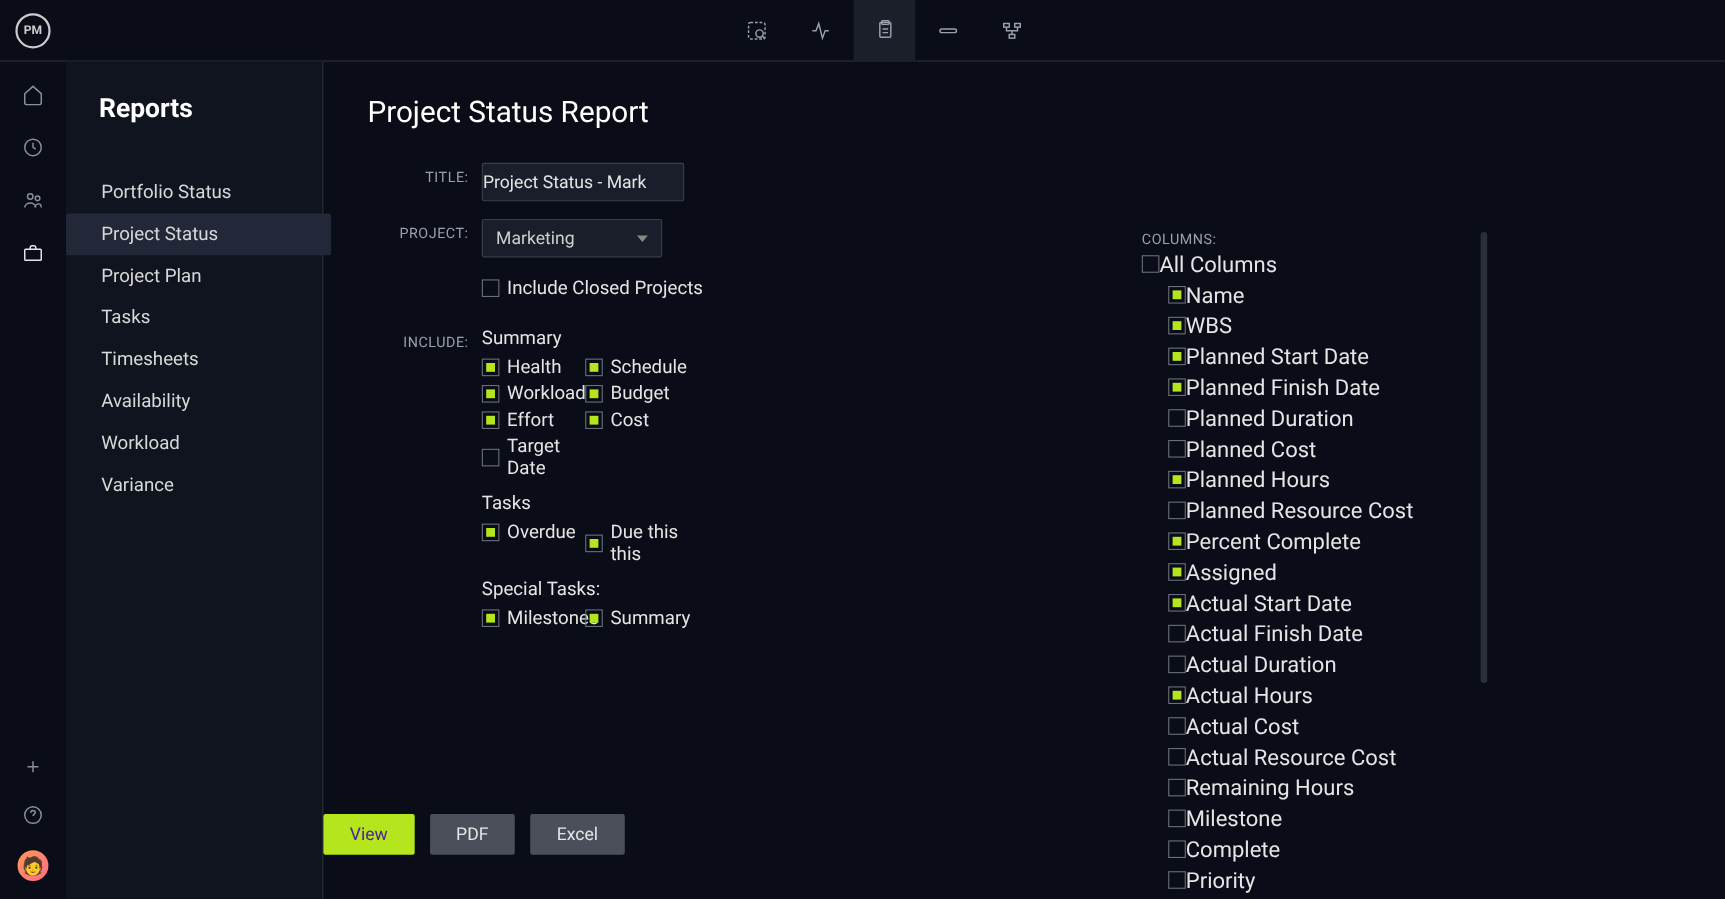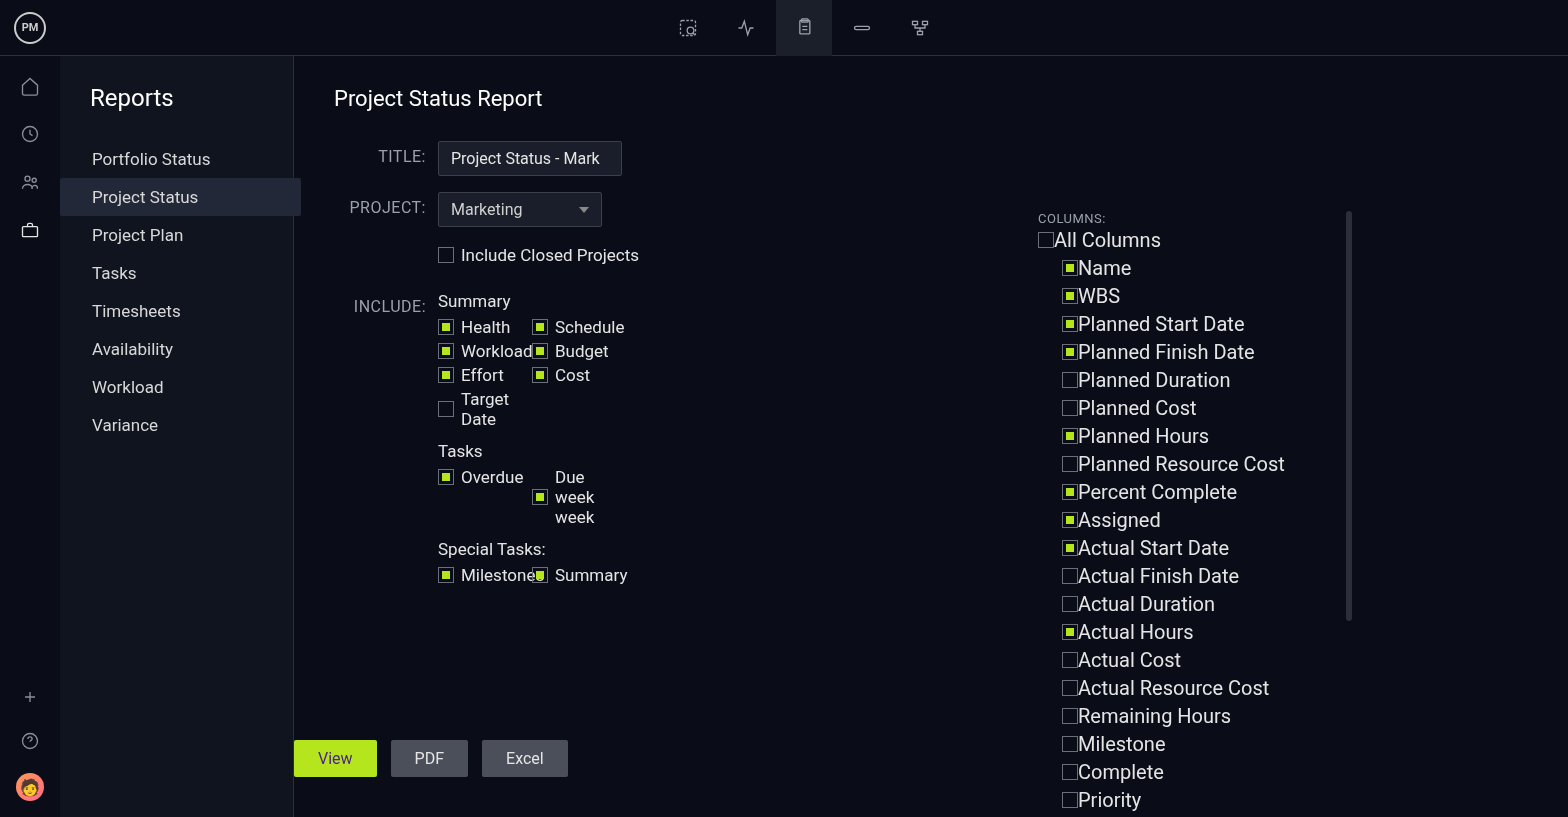--- a/index.html
+++ b/index.html
@@ -14,30 +14,30 @@
 .top-tab svg { width: 20px; height: 20px; stroke: currentColor; fill: none; stroke-width: 1.6; }
 
 .left-rail { position: absolute; top: 56px; left: 0; width: 60px; height: calc(100% - 56px); display: flex; flex-direction: column; align-items: center; padding-top: 18px; gap: 24px; }
 .left-rail .rail-icon { width: 24px; height: 24px; display: flex; align-items: center; justify-content: center; color: #8b8f99; }
 .left-rail .rail-icon svg { width: 20px; height: 20px; stroke: currentColor; fill: none; stroke-width: 1.6; }
 .left-rail .rail-icon.active { color: #e5e5e5; }
 .rail-bottom { position: absolute; bottom: 16px; left: 0; right: 0; display: flex; flex-direction: column; align-items: center; gap: 20px; }
 .avatar { width: 28px; height: 28px; border-radius: 50%; background: linear-gradient(135deg,#ff9a56,#ff6a88); display:flex; align-items:center; justify-content:center; font-size:16px; }
 
 .reports-sidebar { position: absolute; top: 56px; left: 60px; width: 234px; height: calc(100% - 56px); border-right: 1px solid #2a2f3a; padding: 28px 0 0 30px; background: #10141f; }
-.reports-sidebar h2 { font-size: 24px; font-weight: 400; color: #fff; margin-bottom: 28px; }
+.reports-sidebar h2 { font-size: 24px; font-weight: 700; color: #fff; margin-bottom: 44px; }
 .report-item { font-size: 17px; color: #d8d8d8; padding: 9px 0 9px 2px; cursor: pointer; }
 .report-item.selected { background: #232838; margin-left: -30px; padding-left: 32px; margin-right: -8px; border-radius: 2px; }
 
 .main { position: absolute; top: 56px; left: 294px; right: 0; bottom: 0; padding: 30px 40px; }
-.main h1 { font-size: 22px; font-weight: 400; color: #fff; margin-bottom: 30px; }
+.main h1 { font-size: 27px; font-weight: 400; color: #fff; margin-bottom: 30px; }
 
 .form-row { display: flex; align-items: flex-start; margin-bottom: 16px; }
-.form-label { width: 92px; text-align: right; font-size: 16px; color: #9aa0ac; letter-spacing: 0.5px; padding-top: 6px; margin-right: 12px; }
-.text-input { background: #1a1e2a; border: 1px solid #3a3f4a; color: #e5e5e5; padding: 7px 12px; font-size: 16px; width: 184px; border-radius: 2px; }
+.form-label { width: 92px; text-align: right; font-size: 13px; color: #9aa0ac; letter-spacing: 0.5px; padding-top: 6px; margin-right: 12px; }
+.text-input { background: #1a1e2a; border: 1px solid #3a3f4a; color: #e5e5e5; padding: 7px 0; font-size: 16px; width: 184px; border-radius: 2px; }
 .dropdown { background: #1a1e2a; border: 1px solid #3a3f4a; color: #d0d0d0; padding: 7px 12px; font-size: 16px; width: 164px; display: flex; justify-content: space-between; align-items: center; border-radius: 2px; }
 .dropdown .caret { border-left: 5px solid transparent; border-right: 5px solid transparent; border-top: 6px solid #888; }
 
 .checkbox-row { display: flex; align-items: center; gap: 7px; font-size: 17px; color: #e5e5e5; padding: 2px 0; }
 .cb { width: 16px; height: 16px; border: 1px solid #6a6f7a; display: inline-flex; align-items: center; justify-content: center; flex-shrink: 0; }
 .cb.checked::before { content: ''; width: 8px; height: 8px; background: #b5e61d; display: block; }
 
 .include-col { width: 94px; display:inline-block; vertical-align:top; }
 .include-group { margin-top: 10px; }
 .group-title { font-size: 17px; color: #e5e5e5; margin-bottom: 4px; }
@@ -221,21 +221,21 @@
           <div style="display: flex;">
             <div class="include-col">
               <div class="checkbox-row">
                 <span class="cb checked"></span>
                 <span>Overdue</span>
               </div>
             </div>
             <div class="include-col">
               <div class="checkbox-row">
                 <span class="cb checked"></span>
-                <span>Due week week</span>
+                <span>Due this this</span>
               </div>
             </div>
           </div>
         </div>
         <div class="include-group">
           <div class="group-title">Special Tasks:</div>
           <div style="display: flex;">
             <div class="include-col">
               <div class="checkbox-row">
                 <span class="cb checked"></span>

